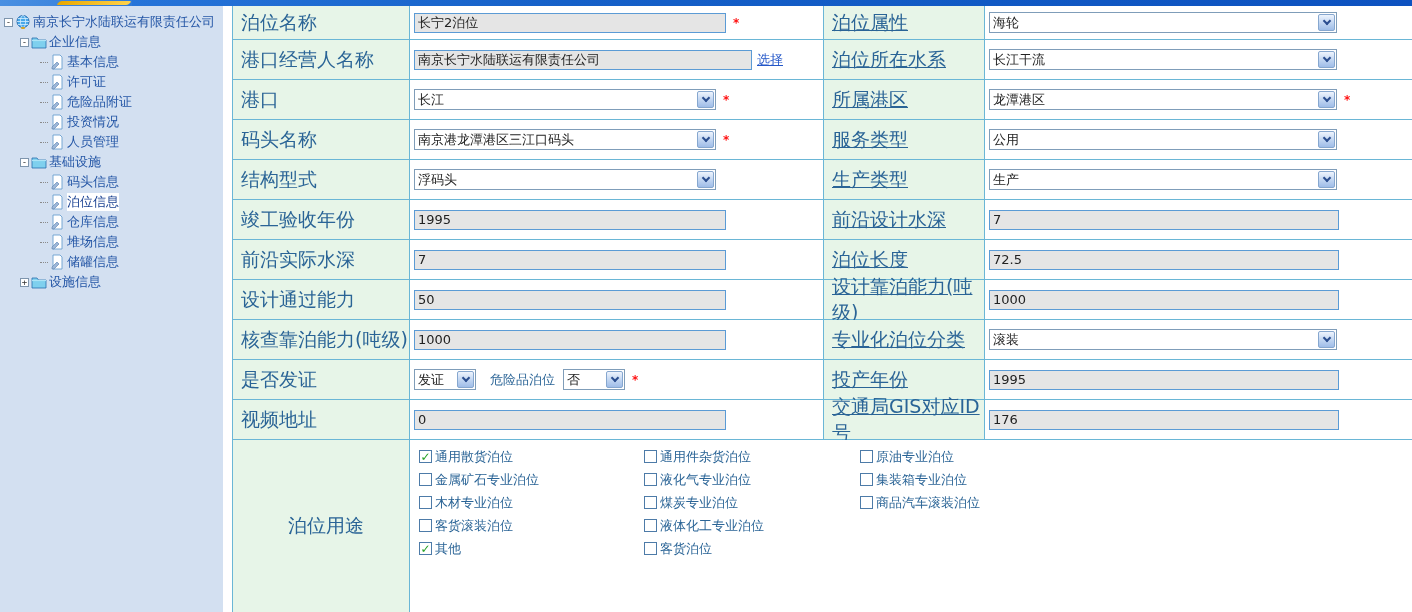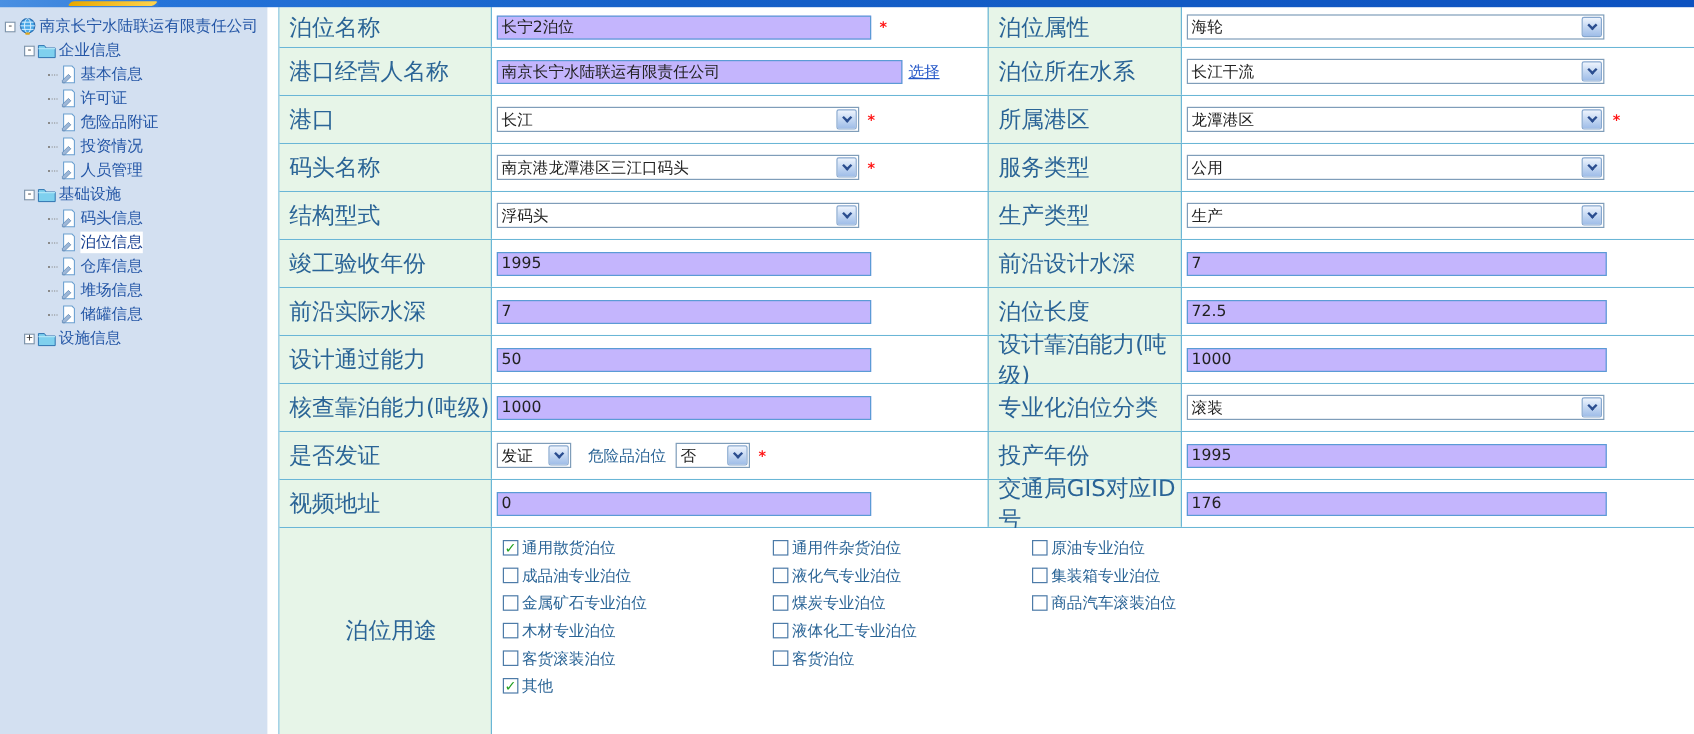--- a/index.html
+++ b/index.html
@@ -33,26 +33,26 @@
   
   .gapcol { width:9px; background:#fff; flex:none; }
   .formwrap { flex:1; border-left:1px solid #6ab6d6; display:flex; flex-direction:column; }
   .frow { display:flex; border-bottom:1px solid #6ab6d6; height:40px; flex:none; }
   .frow.first { height:34px; }
   .frow.usage { flex:1; border-bottom:none; height:auto; }
   .cell { display:flex; align-items:center; }
   .labelcell { background:#e7f5e8; color:#2a6496; font-size:19px; padding-left:8px;
     border-right:1px solid #6ab6d6; flex:none; }
   .l1 { width:177px; }
-  .l2 { width:162px; border-left:1px solid #6ab6d6; }
+  .l2 { width:162px; border-left:1px solid #6ab6d6;text-decoration:underline; }
   .f1 { width:413px; padding-left:4px; background:#fff; flex:none; }
   .f2 { flex:1; padding-left:4px; background:#fff; }
 
   .xin { border:1px solid #5b9bd5; height:20px; font-size:13px; padding:1px 3px; color:#222;
-    font-family:"DejaVu Sans","Liberation Sans",sans-serif; background:#c4b5fd; }
+    font-family:"DejaVu Sans","Liberation Sans",sans-serif; background:#e5e5e5; }
   .w1 { width:312px; } .w2 { width:350px; }
 
   .xsel { border:1px solid #7f9db9; height:21px; background:#fff; display:flex;
     align-items:center; justify-content:space-between; }
   .sw1 { width:302px; } .sw2 { width:348px; } .swS { width:62px; }
   .xsel-text { font-size:13px; color:#222; padding-left:3px; overflow:hidden; white-space:nowrap; }
   .xsel-btn { width:17px; height:17px; margin:1px; border:1px solid #86a7cf; border-radius:2px;
     background:linear-gradient(#eef4fd,#bcd2f0 60%,#9fbde8); display:flex; align-items:center;
     justify-content:center; flex:none; }
   .chev { width:6px; height:6px; border-right:2px solid #2a4d8f; border-bottom:2px solid #2a4d8f;
@@ -401,24 +401,20 @@
       <div class="usage-area">
         <div class="ck-col ckc1">
           <div class="ck">
             <span class="ckbox checked">
                 <span class="tick">✓</span>
               </span>
             <span class="cklabel">通用散货泊位</span>
           </div>
           <div class="ck">
             <span class="ckbox"></span>
-            <span class="cklabel">成品油专业泊位</span>
-          </div>
-          <div class="ck">
-            <span class="ckbox"></span>
             <span class="cklabel">金属矿石专业泊位</span>
           </div>
           <div class="ck">
             <span class="ckbox"></span>
             <span class="cklabel">木材专业泊位</span>
           </div>
           <div class="ck">
             <span class="ckbox"></span>
             <span class="cklabel">客货滚装泊位</span>
           </div>

